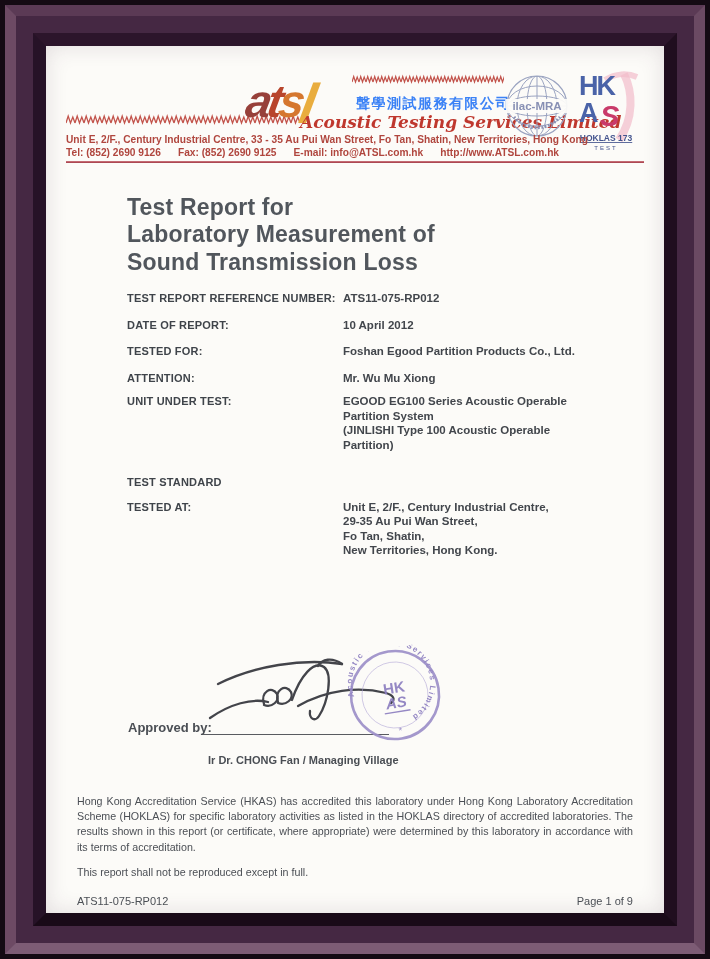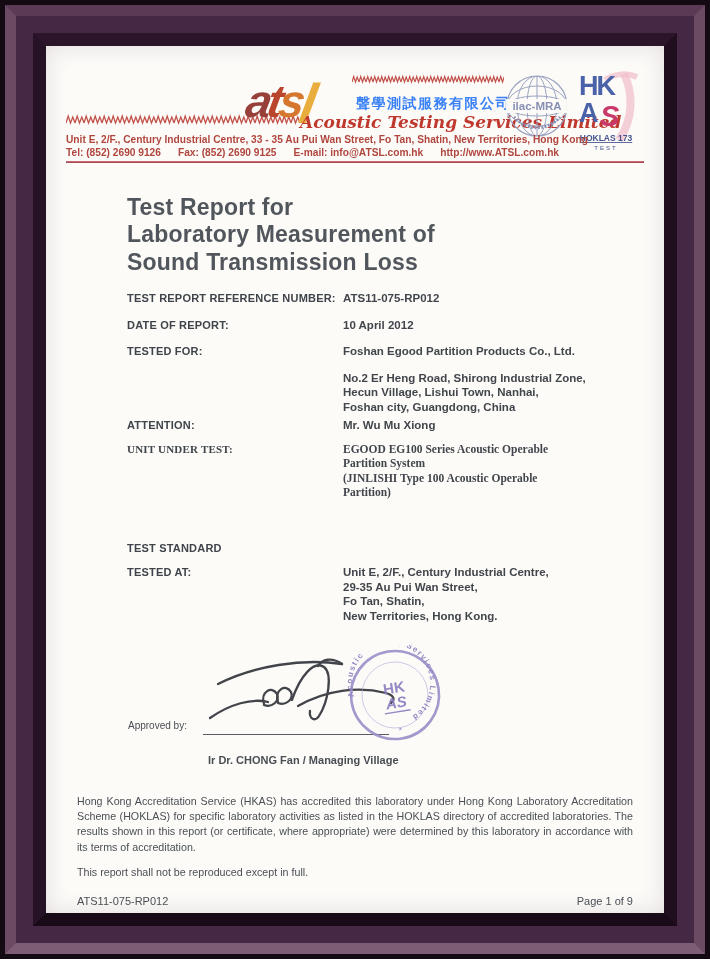--- a/index.html
+++ b/index.html
@@ -39,26 +39,26 @@
   
   .title { position:absolute; left:81px; top:148px; font-size:23px; font-weight:bold;
            color:#51565c; line-height:1.19; letter-spacing:.2px; }
 
   
   .rows { position:absolute; left:81px; top:245px; right:36px; font-size:11px; color:#3f444a; }
   .row  { display:grid; grid-template-columns:216px 1fr; line-height:14.5px; }
   .row .lab { font-weight:bold; letter-spacing:.2px; }
   .row .val { font-weight:bold; font-size:11.5px; white-space:pre-line; color:#42464c; }
   .mb12 { margin-bottom:12px; } .mb4 { margin-bottom:4px; } .mb9 { margin-bottom:9px; }
-  .mb23 { margin-bottom:41px;font-family:Liberation Serif, serif; } .mb10 { margin-bottom:10px; }
+  .mb23 { margin-bottom:23px; } .mb10 { margin-bottom:10px; }
 
   
   .sig { position:absolute; left:0; top:600px; width:100%; height:134px; }
   .sig > * { position:absolute; }
-  .approved { left:82px; top:74px; font-size:10px; color:#4a4e54; }
+  .approved { left:82px; top:74px; font-size:13px; color:#4a4e54;font-weight:bold; }
   .sigline  { left:157px; top:88px; width:186px; border-bottom:1.7px solid #595b60; }
   .sig-svg  { left:160px; top:6px; }
   .stamp    { left:302px; top:2px; transform:rotate(-9deg); opacity:.92; }
   .nameblk  { left:162px; top:93px; font-size:11px; font-weight:bold; line-height:1.28;
               color:#4a4e54; white-space:pre-line; }
 
   
   .foot { position:absolute; left:31px; right:31px; top:748px; font-size:10.7px; color:#4b4f55; }
   .accr { text-align:justify; line-height:1.42; }
   .note { margin-top:11px; }
@@ -147,26 +147,20 @@
           <div class="val">ATS11-075-RP012</div>
         </div>
         <div class="row mb12">
           <div class="lab">DATE OF REPORT:</div>
           <div class="val">10 April 2012</div>
         </div>
         <div class="row mb12">
           <div class="lab">TESTED FOR:</div>
           <div class="val">Foshan Egood Partition Products Co., Ltd.</div>
         </div>
-        <div class="row mb4">
-          <div class="lab"></div>
-          <div class="val">No.2 Er Heng Road, Shirong Industrial Zone,
-Hecun Village, Lishui Town, Nanhai,
-Foshan city, Guangdong, China</div>
-        </div>
         <div class="row mb9">
           <div class="lab">ATTENTION:</div>
           <div class="val">Mr. Wu Mu Xiong</div>
         </div>
         <div class="row mb23">
           <div class="lab">UNIT UNDER TEST:</div>
           <div class="val">EGOOD EG100 Series Acoustic Operable
 Partition System
 (JINLISHI Type 100 Acoustic Operable
 Partition)</div>

